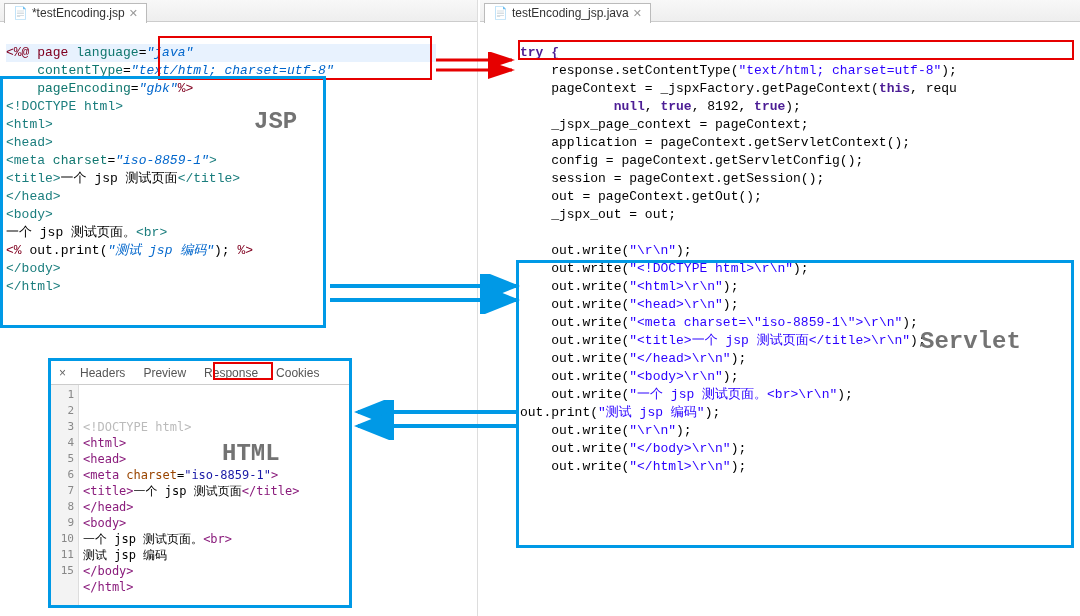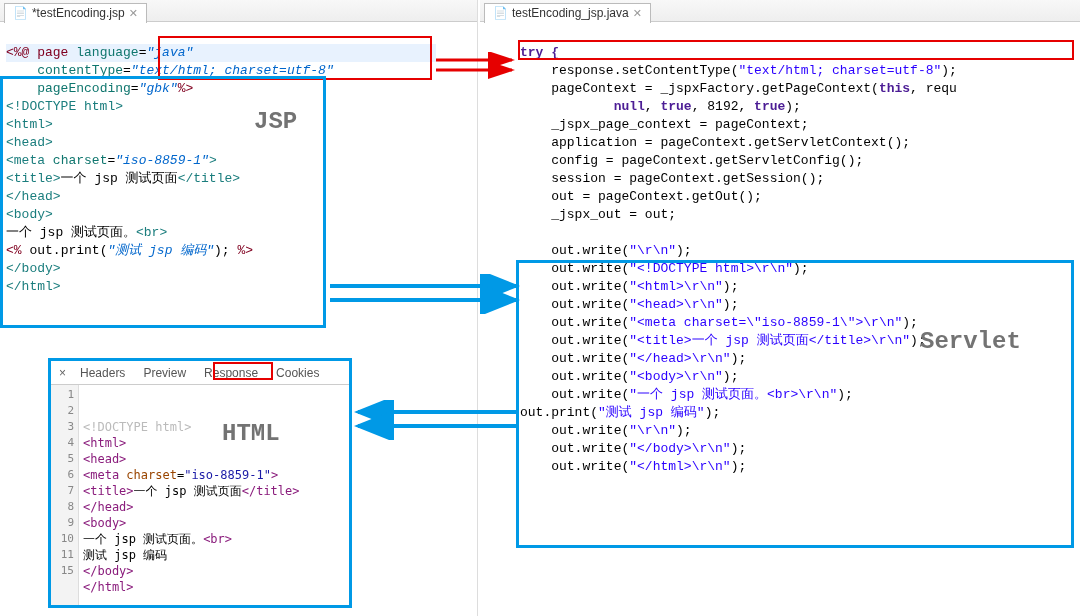--- a/index.html
+++ b/index.html
@@ -259,21 +259,21 @@
 <div class="red-box" style="left:158px; top:36px; width:274px; height:44px;"></div>
 <div class="red-box" style="left:518px; top:40px; width:556px; height:20px;"></div>
 <div class="red-box" style="left:213px; top:362px; width:60px; height:18px;"></div>
 
 <div class="blue-box" style="left:0px; top:76px; width:326px; height:252px;"></div>
 <div class="blue-box" style="left:516px; top:260px; width:558px; height:288px;"></div>
 <div class="blue-box" style="left:48px; top:358px; width:304px; height:250px;"></div>
 
 <div class="label-big" style="left:254px; top:108px;">JSP</div>
 <div class="label-big" style="left:920px; top:328px;">Servlet</div>
-<div class="label-big" style="left:222px; top:420px;">HTML</div>
+<div class="label-big" style="left:222px; top:440px;">HTML</div>
 
 <svg class="arrow" style="left:432px; top:52px; width:88px; height:30px;">
   <defs>
       <marker id="ah1" markerWidth="10" markerHeight="10" refX="8" refY="3" orient="auto">
         <path d="M0,0 L0,6 L9,3 z" fill="#e60000"></path>
       </marker>
     </defs>
   <line x1="4" y1="8" x2="80" y2="8" stroke="#e60000" stroke-width="3" marker-end="url(#ah1)"></line>
   <line x1="4" y1="18" x2="80" y2="18" stroke="#e60000" stroke-width="3" marker-end="url(#ah1)"></line>
 </svg>

